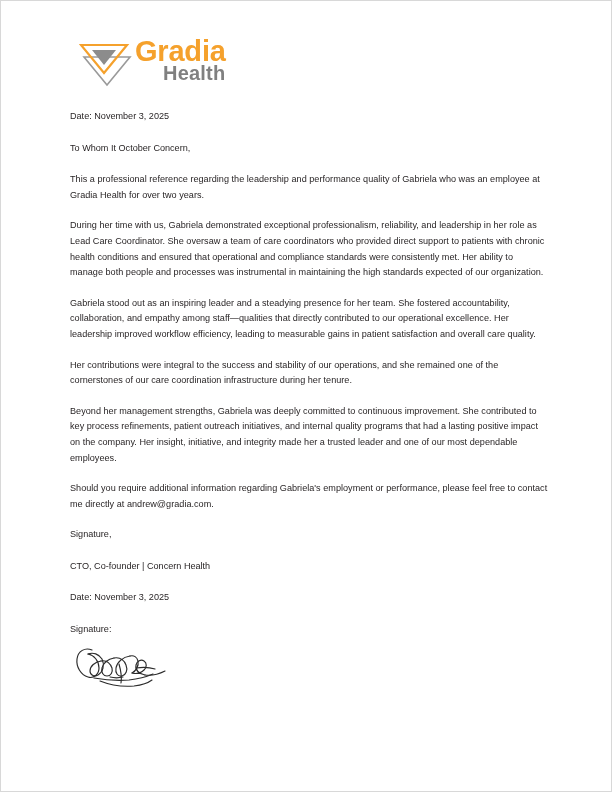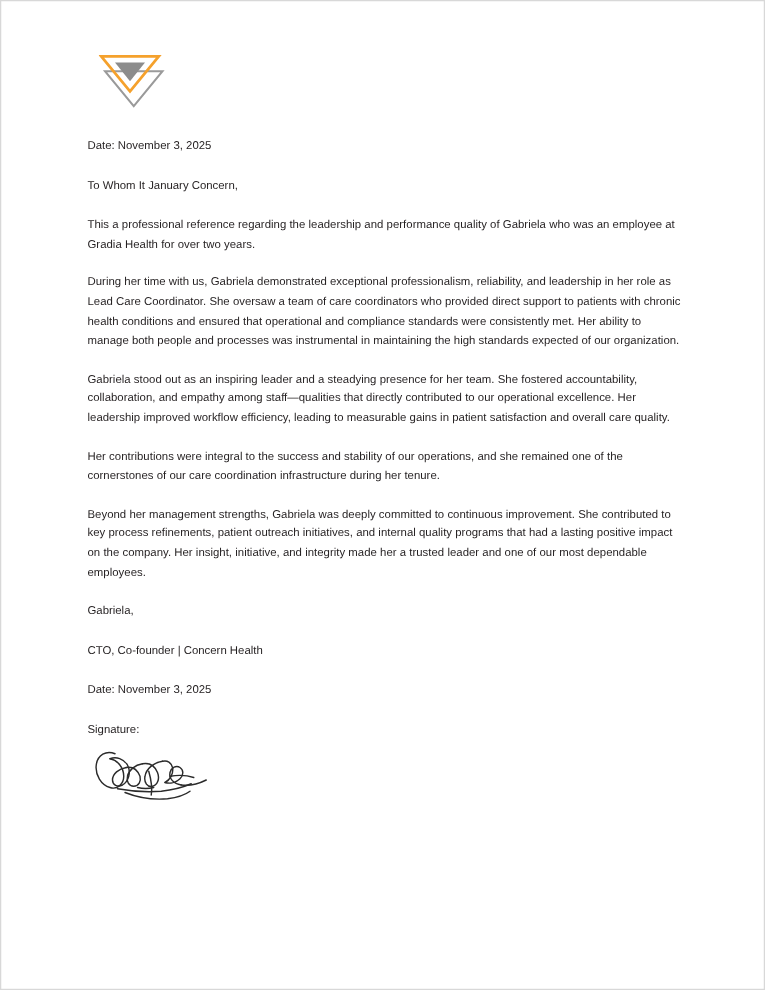--- a/index.html
+++ b/index.html
@@ -100,41 +100,46 @@
   <div class="logo-block">
 
     <div class="logo-mark">
       <svg width="56" height="48" viewBox="0 0 56 48" xmlns="http://www.w3.org/2000/svg">
         <polygon points="5,18 51,18 28,46" fill="none" stroke="#9a9a9a" stroke-width="1.6"></polygon>
         <polygon points="2,6 48,6 25,34" fill="none" stroke="#f5a12c" stroke-width="2.2"></polygon>
         <polygon points="13,11 37,11 25,26" fill="#8c8c8c"></polygon>
       </svg>
     </div>
 
+    <div class="logo-wordmark">
+      <div class="logo-gradia">Gradia</div>
+      <div class="logo-health">Health</div>
+    </div>
 
   </div>
 
   <div class="body-area">
 
     <p class="line-item">Date: November 3, 2025</p>
 
-    <p class="line-item">To Whom It January Concern,</p>
+    <p class="line-item">To Whom It October Concern,</p>
 
     <p class="para">This a professional reference regarding the leadership and performance quality of Gabriela who was an employee at Gradia Health for over two years.</p>
 
     <p class="para">During her time with us, Gabriela demonstrated exceptional professionalism, reliability, and leadership in her role as Lead Care Coordinator. She oversaw a team of care coordinators who provided direct support to patients with chronic health conditions and ensured that operational and compliance standards were consistently met. Her ability to manage both people and processes was instrumental in maintaining the high standards expected of our organization.</p>
 
     <p class="para">Gabriela stood out as an inspiring leader and a steadying presence for her team. She fostered accountability, collaboration, and empathy among staff—qualities that directly contributed to our operational excellence. Her leadership improved workflow efficiency, leading to measurable gains in patient satisfaction and overall care quality.</p>
 
     <p class="para">Her contributions were integral to the success and stability of our operations, and she remained one of the cornerstones of our care coordination infrastructure during her tenure.</p>
 
     <p class="para">Beyond her management strengths, Gabriela was deeply committed to continuous improvement. She contributed to key process refinements, patient outreach initiatives, and internal quality programs that had a lasting positive impact on the company. Her insight, initiative, and integrity made her a trusted leader and one of our most dependable employees.</p>
 
+    <p class="para">Should you require additional information regarding Gabriela's employment or performance, please feel free to contact me directly at andrew@gradia.com.</p>
 
-    <p class="line-item">Gabriela,</p>
+    <p class="line-item">Signature,</p>
 
 
     <p class="line-item">CTO, Co-founder | Concern Health</p>
 
     <p class="line-item">Date: November 3, 2025</p>
 
     <p class="sig-label">Signature:</p>
 
     <div class="sig-img">
       <svg width="110" height="45" viewBox="0 0 110 45" xmlns="http://www.w3.org/2000/svg">

